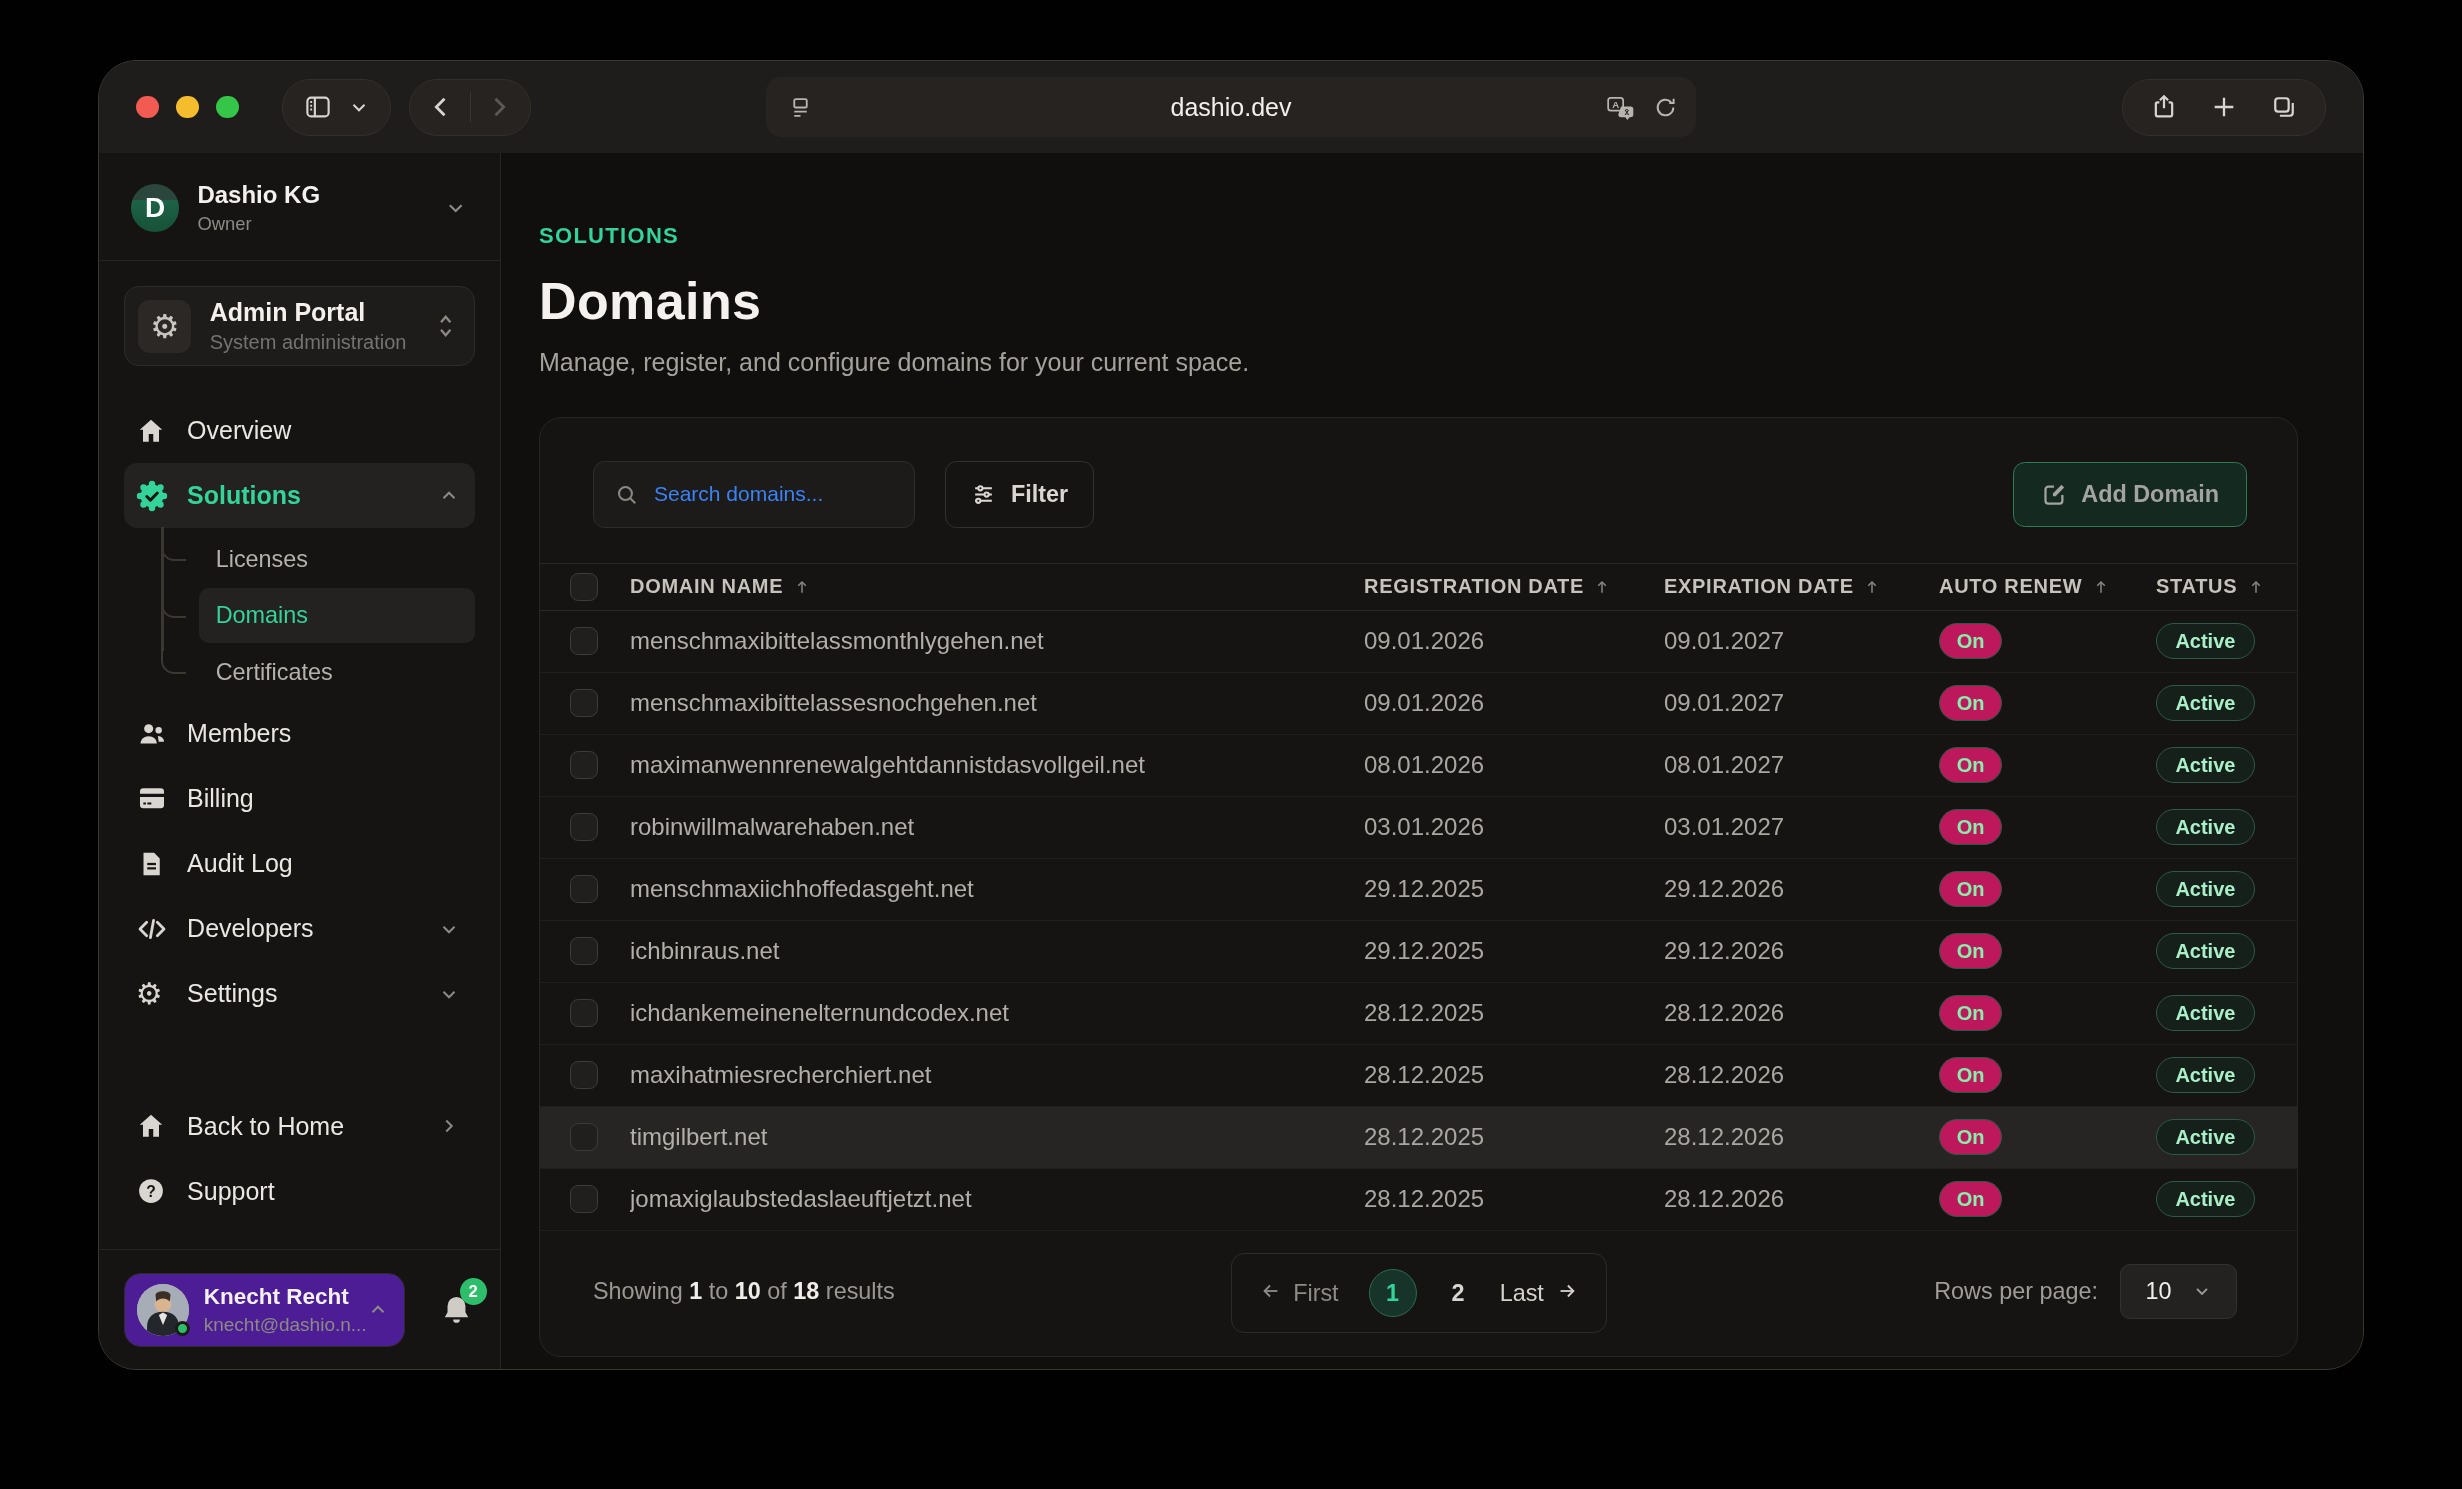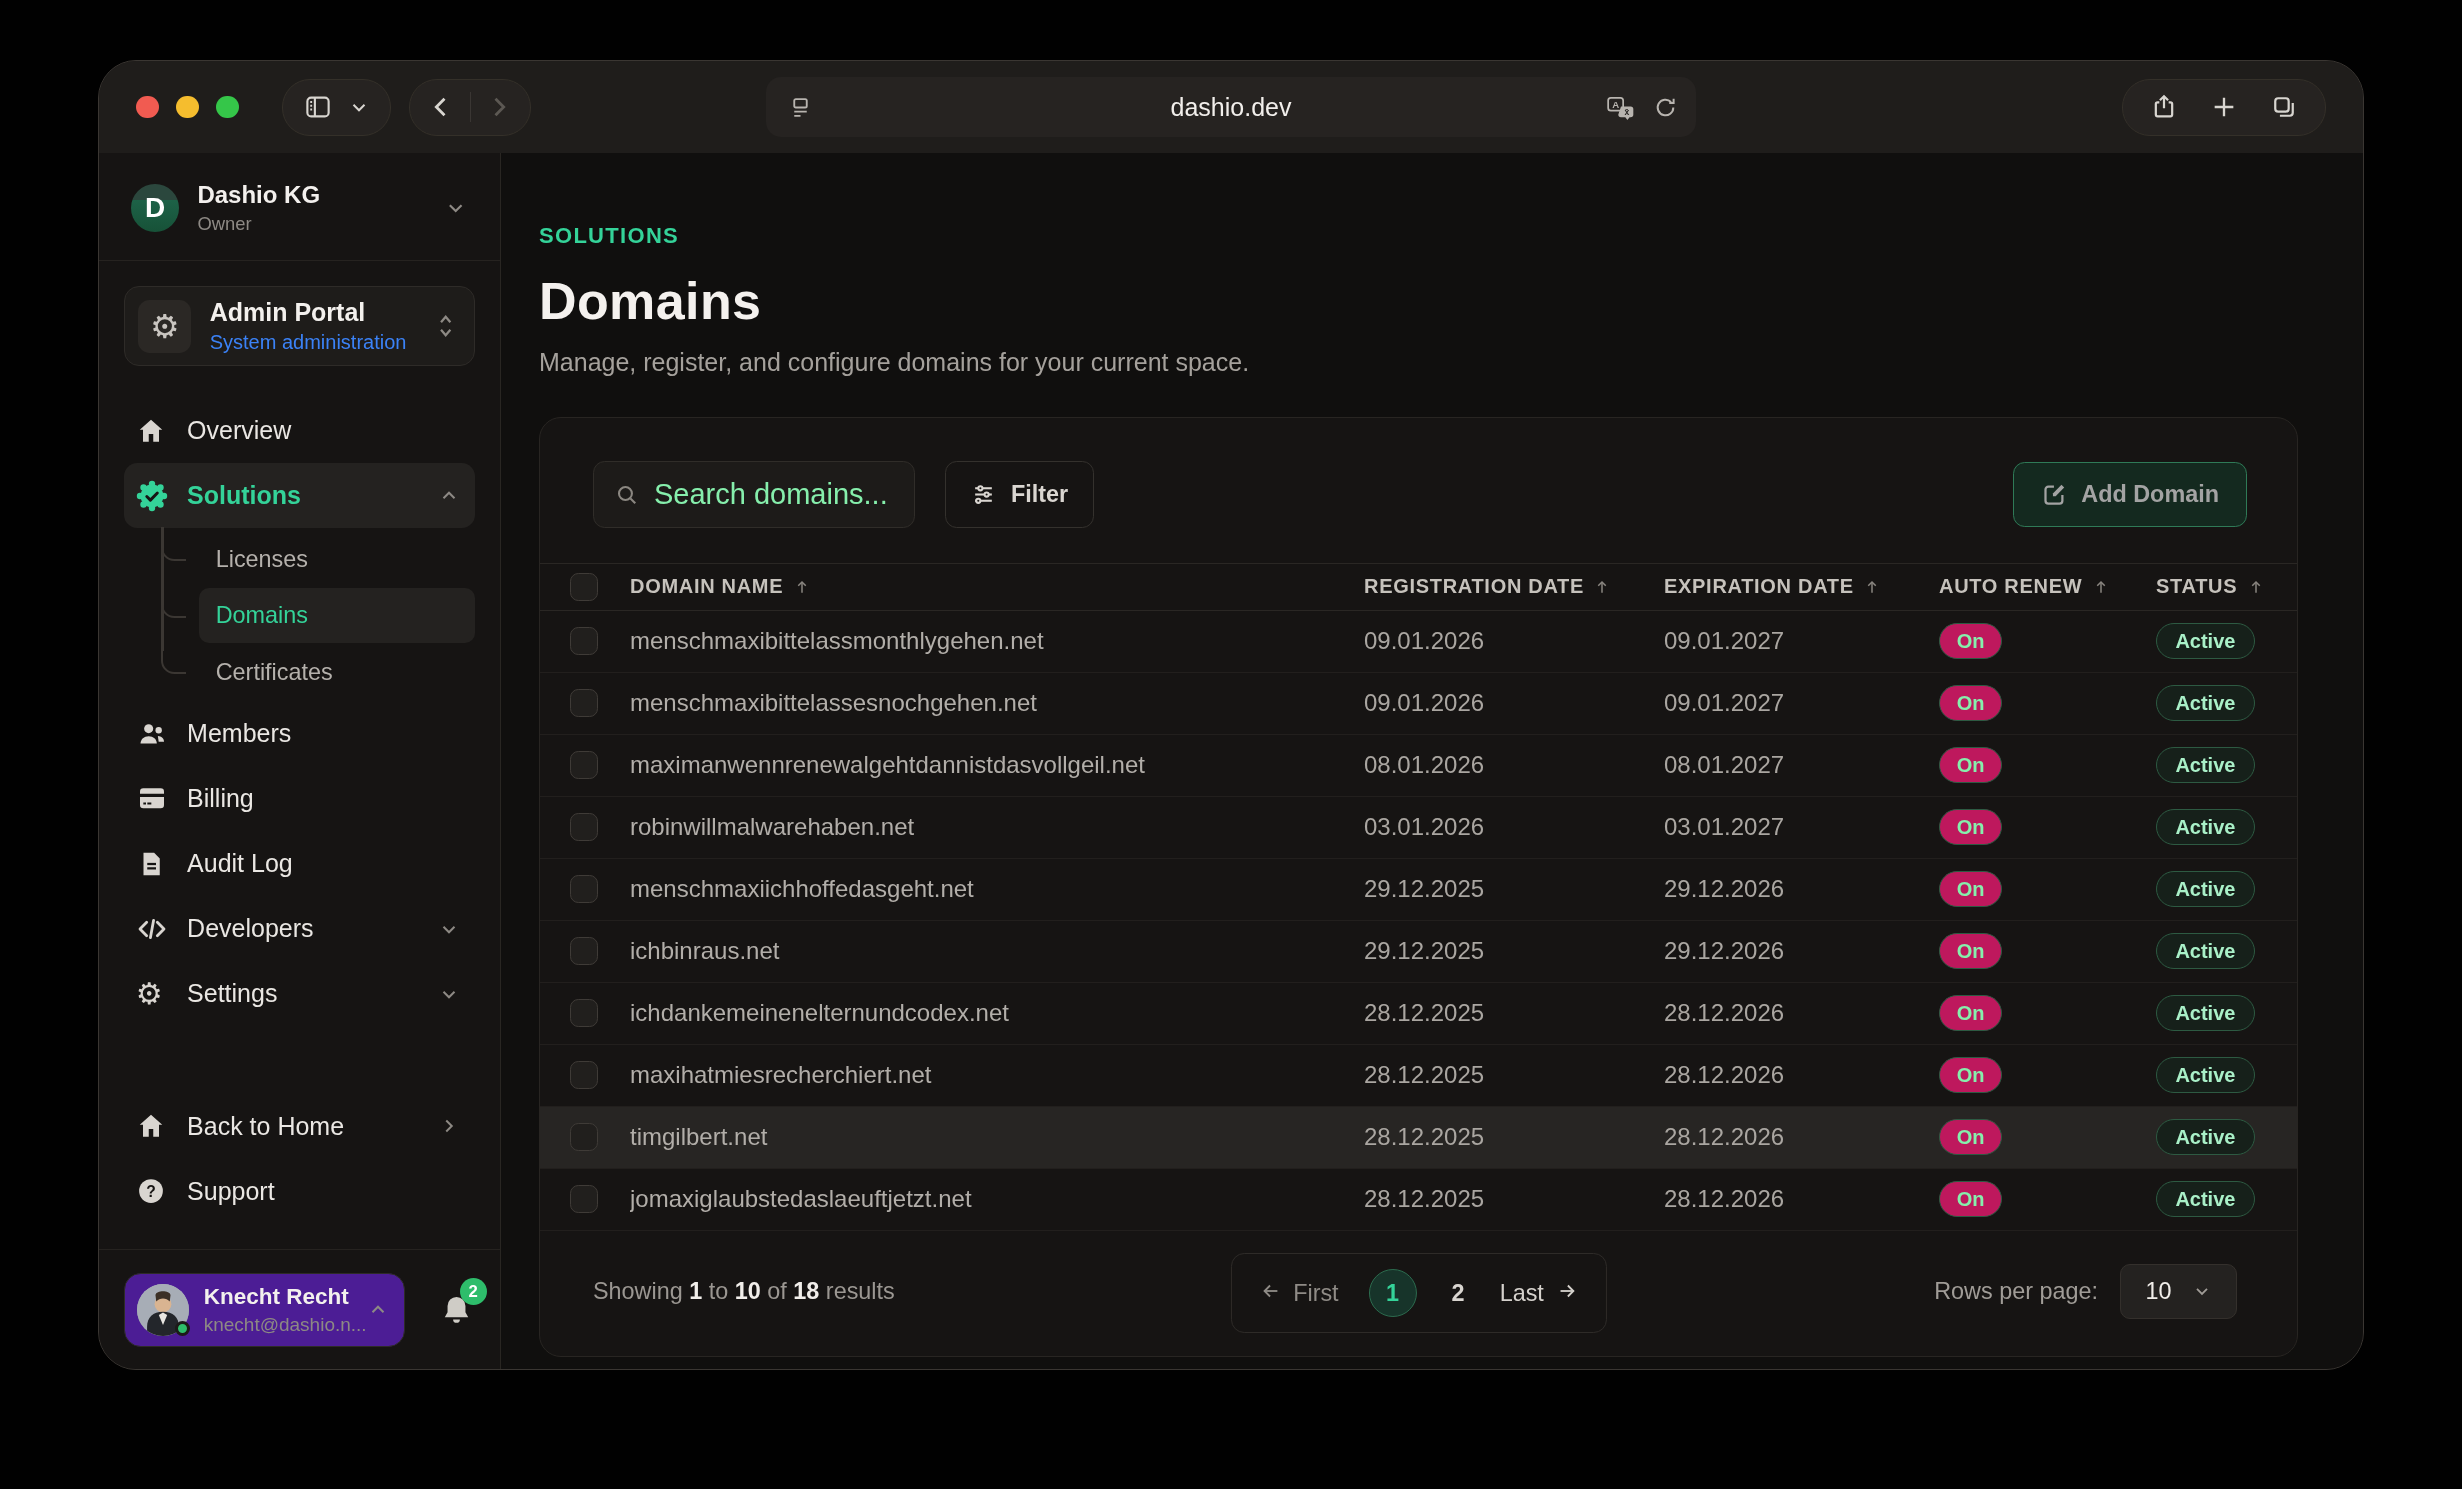--- a/index.html
+++ b/index.html
@@ -68,21 +68,21 @@
   .portal-card {
     margin-top:25px; border:0.8px solid #2e2b28; background:#1e1c1a; border-radius:15px;
     display:flex; align-items:center; padding:11.7px 16.7px 11.7px 13.3px;
   }
   .portal-icon {
     width:53px; height:53px; border-radius:11.7px; background:#2b2825; flex:none;
     display:flex; align-items:center; justify-content:center; color:#c9c5c0; font-size:33px;
   }
   .portal-meta { margin-left:18.4px; }
   .portal-name { font-size:25px; font-weight:bold; color:#f3f0ed; }
-  .portal-desc { font-size:20px; color:#3b82f6; margin-top:3.3px; }
+  .portal-desc { font-size:20px; color:#737373; margin-top:3.3px; }
   .portal-chevrons { margin-left:auto; color:#8d8984; }
 
   .nav { margin-top:32px; list-style:none; }
   .nav-item {
     display:flex; align-items:center; height:65px; padding:0 15px 0 11.7px;
     border-radius:13.3px; color:#eae7e3; font-size:25px; cursor:default;
   }
   .nav-item .nicon { width:33px; flex:none; display:flex; color:#d9d5d0; }
   .nav-item .nlabel { margin-left:18.4px; font-weight:500; }
   .nav-item .nchev { margin-left:auto; color:#8d8984; }
@@ -141,21 +141,21 @@
   .page-sub { font-size:25px; color:#a5a19c; margin-top:16.7px; }
 
   .panel {
     margin-top:40px; background:#161413; border:0.8px solid #282522; border-radius:22px;
   }
   .panel-toolbar { display:flex; align-items:center; padding:43px 50px 35px 53px; }
   .searchbox {
     width:322px; height:67px; border-radius:11.7px; background:#1d1b19; border:0.8px solid #302d29;
     display:flex; align-items:center; padding:0 20px; color:#8b8781;
   }
-  .searchbox .ph { font-size:29px; margin-left:15px; color:#86efac; }
+  .searchbox .ph { font-size:21px; margin-left:15px; color:#3b82f6; }
   .filter-btn {
     margin-left:30px; height:67px; border-radius:11.7px; border:0.8px solid #34312d; background:transparent;
     display:flex; align-items:center; padding:0 25px; color:#dad6d1; font-size:23.4px; font-weight:bold; gap:15px;
   }
   .add-btn {
     margin-left:auto; height:65px; border-radius:11.7px; border:1.7px solid #2f7a57; background:#14291f;
     display:flex; align-items:center; padding:0 27px; color:#a3a3a3; font-size:23.4px; font-weight:bold; gap:13.3px;
   }
 
   .thead, .trow {

